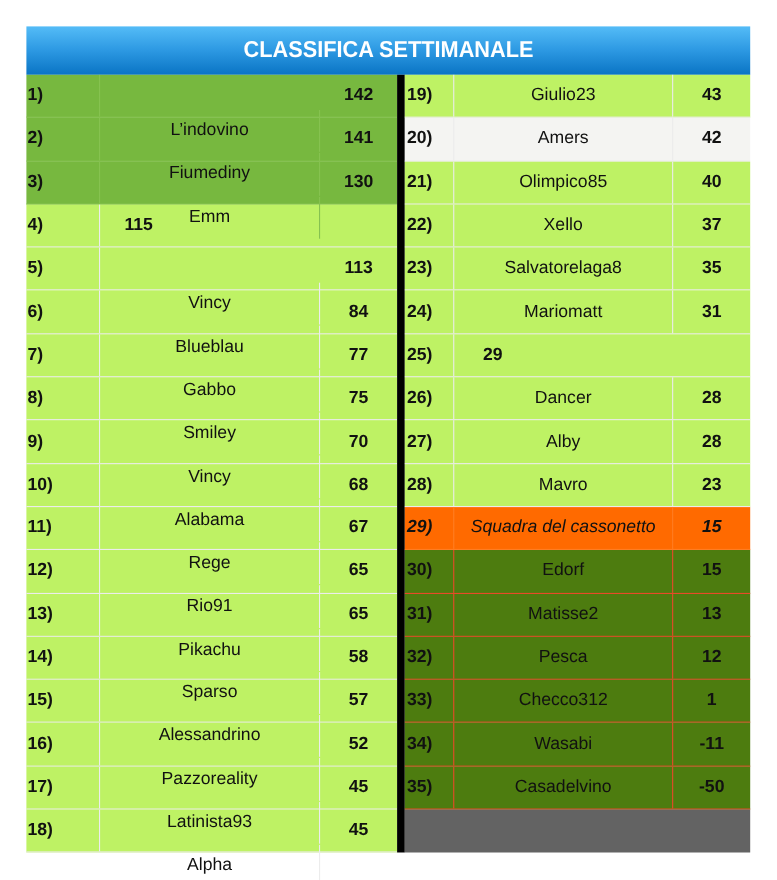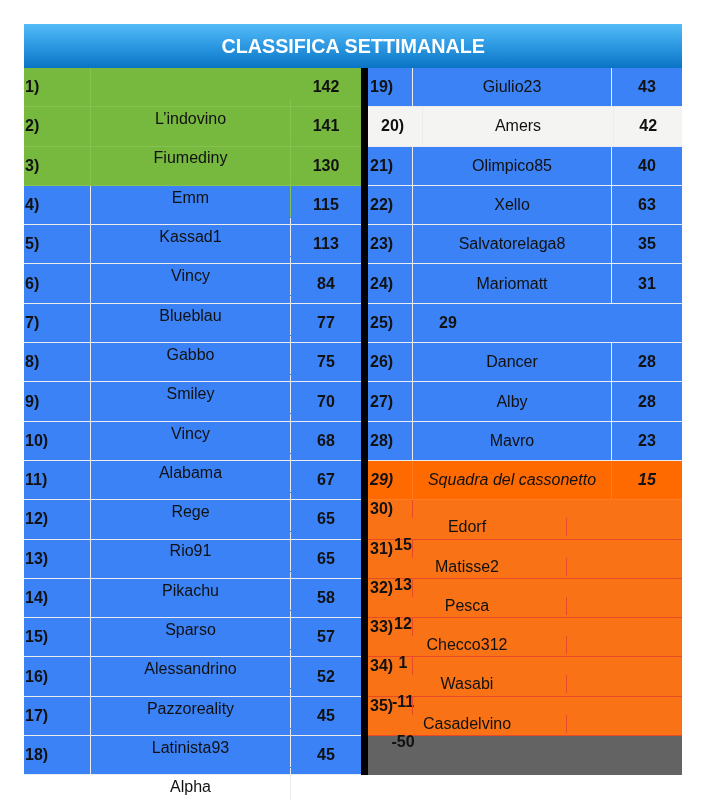--- a/index.html
+++ b/index.html
@@ -58,27 +58,27 @@
       top: 44px;
       width: 7px;
       height: 707px;
       background: #000000;
     }
     .row {
       display: flex;
       height: 39.3px;
       box-sizing: border-box;
       border-bottom: 1px solid #ececec;
-      background: #3b82f6;
+      background: #bef264;
       font-size: 16px;
     }
-    .row.alt { background: #f4f4f2; padding-left: 11px; }
+    .row.alt { background: #f4f4f2; }
     .row.green { background: #77b83f; border-bottom-color: #86c250; }
     .row.orange { background: #ff6a00; border-bottom-color: #ff7d22; font-style: italic; }
-    .row.red { background: #f97316; border-bottom-color: #e84a28; flex-direction: column; }
+    .row.red { background: #4d7c0f; border-bottom-color: #e84a28; }
     .row.empty { background: #636363; border-bottom: none; }
     .cell {
       display: flex;
       align-items: center;
       box-sizing: border-box;
       height: 100%;
     }
     .cell.rank {
       font-weight: bold;
       padding-left: 1px;
@@ -122,21 +122,20 @@
         <div class="cell name">Fiumediny</div>
         <div class="cell points">141</div>
       </div>
     <div class="row green">
         <div class="cell rank">3)</div>
         <div class="cell name">Emm</div>
         <div class="cell points">130</div>
       </div>
     <div class="row">
         <div class="cell rank">4)</div>
-        <div class="cell name">Kassad1</div>
         <div class="cell points">115</div>
       </div>
     <div class="row">
         <div class="cell rank">5)</div>
         <div class="cell name">Vincy</div>
         <div class="cell points">113</div>
       </div>
     <div class="row">
         <div class="cell rank">6)</div>
         <div class="cell name">Blueblau</div>
@@ -218,21 +217,21 @@
         <div class="cell points">42</div>
       </div>
     <div class="row">
         <div class="cell rank">21)</div>
         <div class="cell name">Olimpico85</div>
         <div class="cell points">40</div>
       </div>
     <div class="row">
         <div class="cell rank">22)</div>
         <div class="cell name">Xello</div>
-        <div class="cell points">63</div>
+        <div class="cell points">37</div>
       </div>
     <div class="row">
         <div class="cell rank">23)</div>
         <div class="cell name">Salvatorelaga8</div>
         <div class="cell points">35</div>
       </div>
     <div class="row">
         <div class="cell rank">24)</div>
         <div class="cell name">Mariomatt</div>
         <div class="cell points">31</div>

